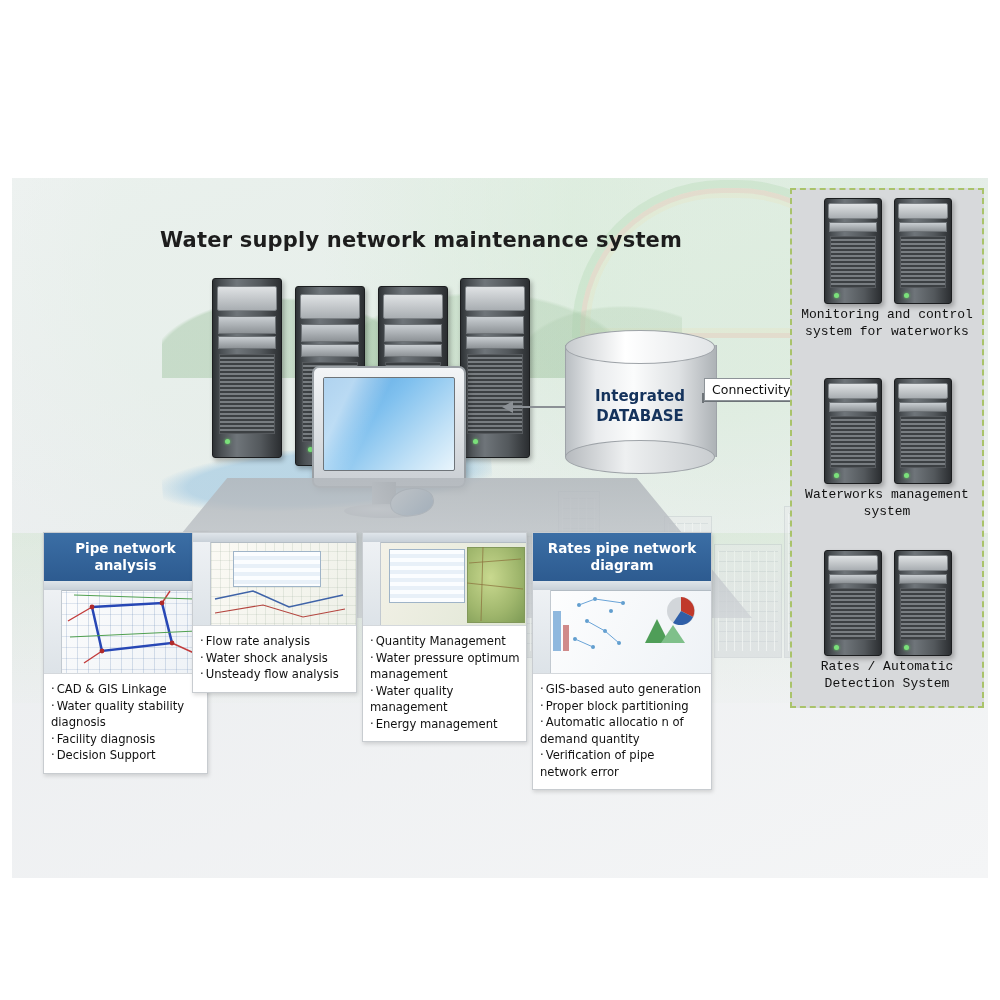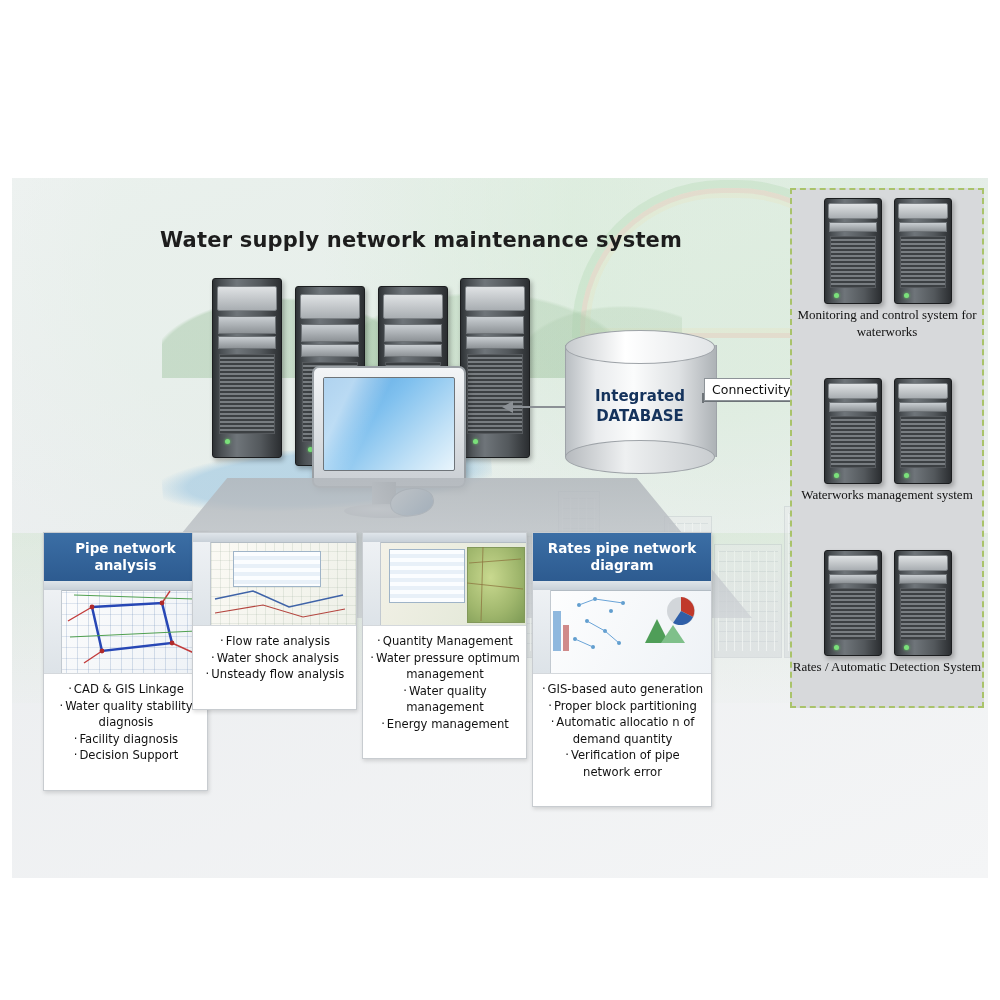--- a/index.html
+++ b/index.html
@@ -312,26 +312,25 @@
   }
   .card-shot {
     height: 92px;
     margin: 0;
     border-bottom: 1px solid #d4d8dc;
     position: relative;
     overflow: hidden;
     background: #f7f8f9;
   }
   .card-list {
-    padding: 7px 6px 26px 7px;
+    padding: 7px 6px 9px 7px;
     font-size: 11.6px;
     line-height: 16.5px;
     color: #111;
     font-family: "DejaVu Sans", sans-serif;
-    text-align: center;
   }
   .card-list div {
     white-space: pre-wrap;
   }
   .card-list div::before {
     content: "\00B7";
     margin-right: 2px;
   }
 
   
@@ -380,21 +379,21 @@
     position: relative;
     height: 104px;
     margin: 0 auto;
     width: 126px;
   }
   .rc-caption {
     font-size: 13px;
     color: #111;
     line-height: 17px;
     margin-top: 4px;
-    font-family: Liberation Serif, serif;
+    font-family: Liberation Mono, monospace;
   }
 </style>
 </head>
 <body>
 
 <div id="stage">
 
   <div class="panel">
 
     <div class="bg-sky"></div>

